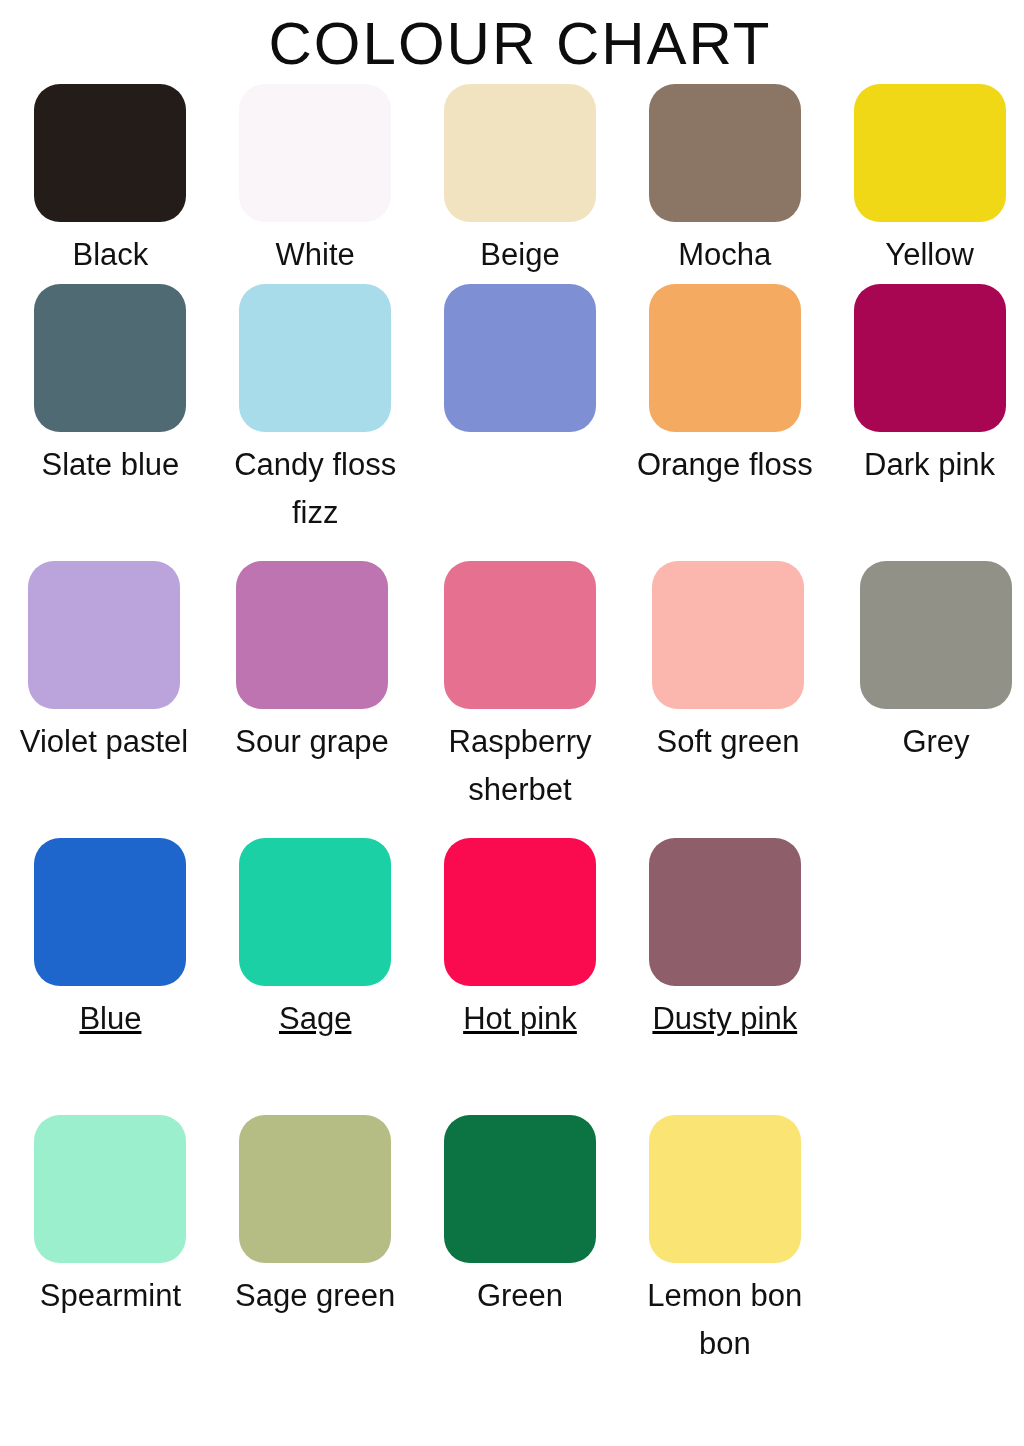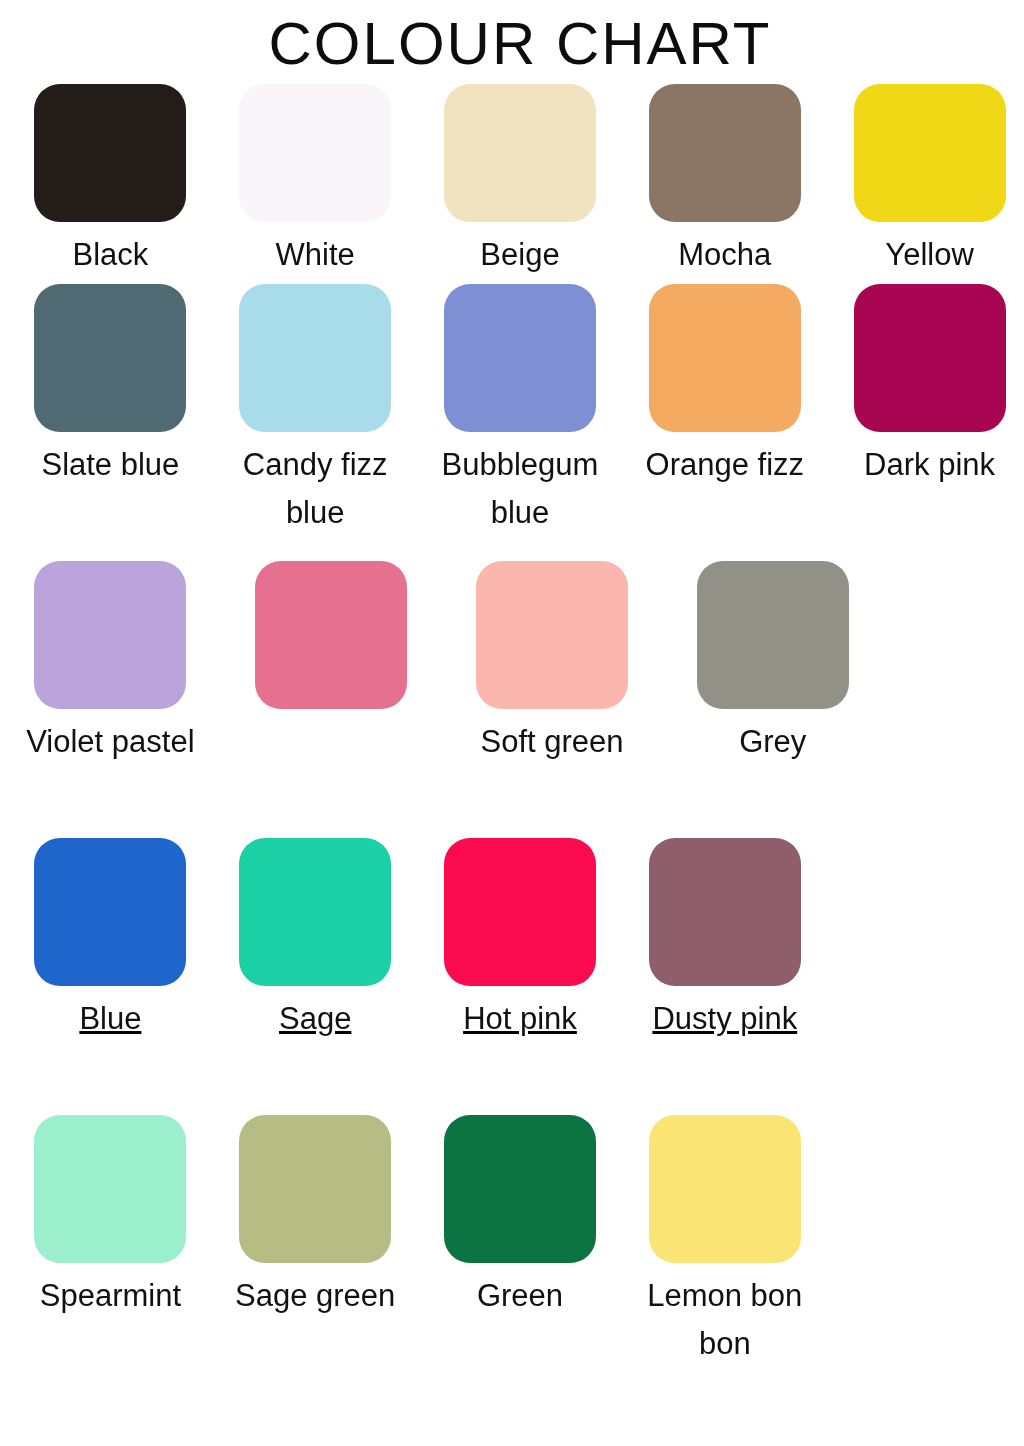--- a/index.html
+++ b/index.html
@@ -128,42 +128,46 @@
           <div class="swatch-label">Yellow</div>
         </div>
       </div>
       <div class="swatch-row row-1">
         <div class="swatch-cell">
           <div class="swatch-chip" style="background: rgb(79, 106, 114);"></div>
           <div class="swatch-label">Slate blue</div>
         </div>
         <div class="swatch-cell">
           <div class="swatch-chip" style="background: rgb(169, 220, 234);"></div>
-          <div class="swatch-label">Candy fizz blue</div>
+          <div class="swatch-label">Candy floss fizz</div>
         </div>
         <div class="swatch-cell">
           <div class="swatch-chip" style="background: rgb(126, 143, 212);"></div>
-          <div class="swatch-label">Bubblegum blue</div>
         </div>
         <div class="swatch-cell">
           <div class="swatch-chip" style="background: rgb(245, 170, 98);"></div>
-          <div class="swatch-label">Orange fizz</div>
+          <div class="swatch-label">Orange floss</div>
         </div>
         <div class="swatch-cell">
           <div class="swatch-chip" style="background: rgb(168, 5, 82);"></div>
           <div class="swatch-label">Dark pink</div>
         </div>
       </div>
       <div class="swatch-row row-2">
         <div class="swatch-cell">
           <div class="swatch-chip" style="background: rgb(187, 163, 219);"></div>
           <div class="swatch-label">Violet pastel</div>
         </div>
         <div class="swatch-cell">
+          <div class="swatch-chip" style="background: rgb(189, 116, 176);"></div>
+          <div class="swatch-label">Sour grape</div>
+        </div>
+        <div class="swatch-cell">
           <div class="swatch-chip" style="background: rgb(229, 112, 143);"></div>
+          <div class="swatch-label">Raspberry sherbet</div>
         </div>
         <div class="swatch-cell">
           <div class="swatch-chip" style="background: rgb(251, 182, 173);"></div>
           <div class="swatch-label">Soft green</div>
         </div>
         <div class="swatch-cell">
           <div class="swatch-chip" style="background: rgb(145, 145, 135);"></div>
           <div class="swatch-label">Grey</div>
         </div>
       </div>

